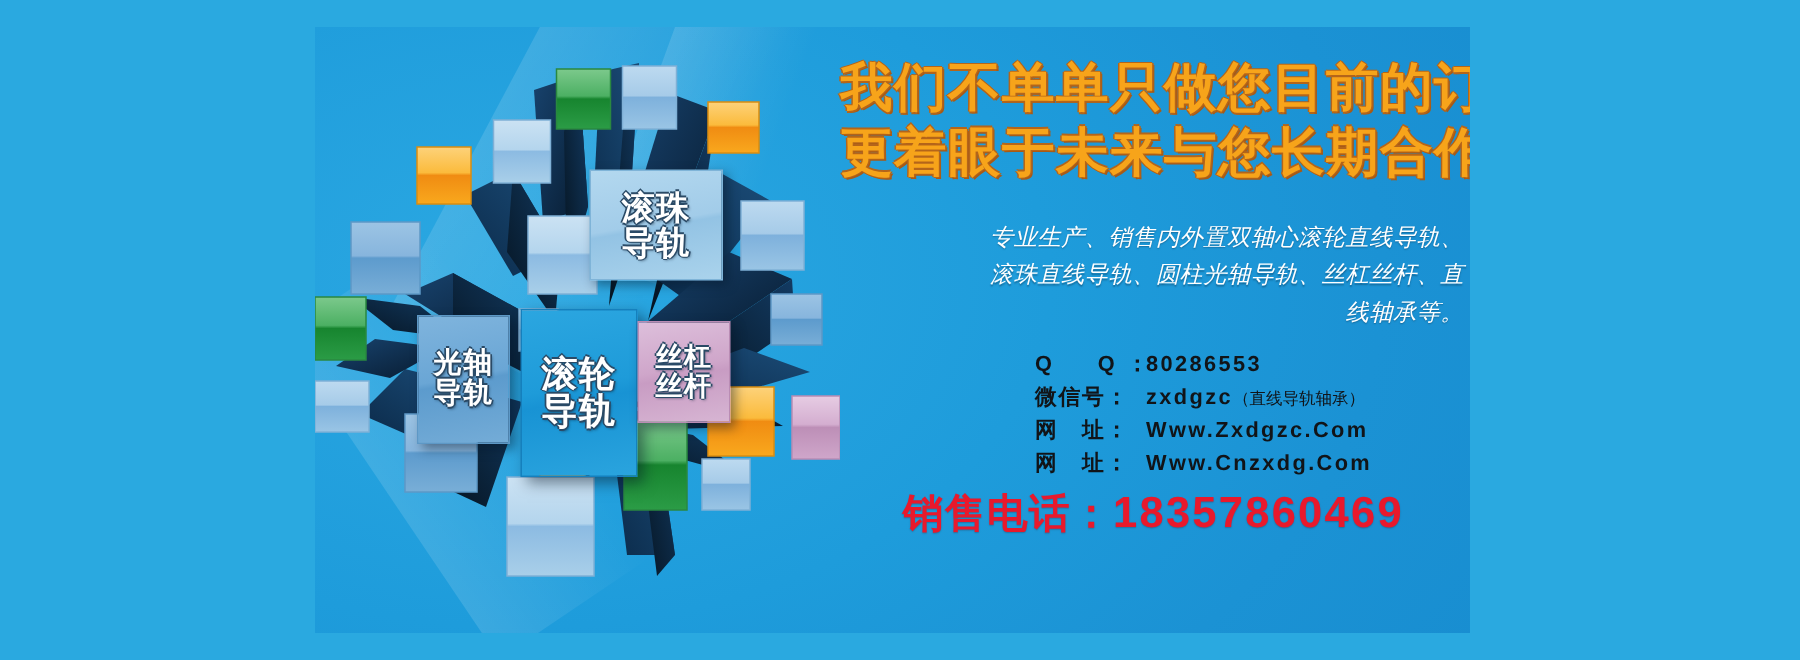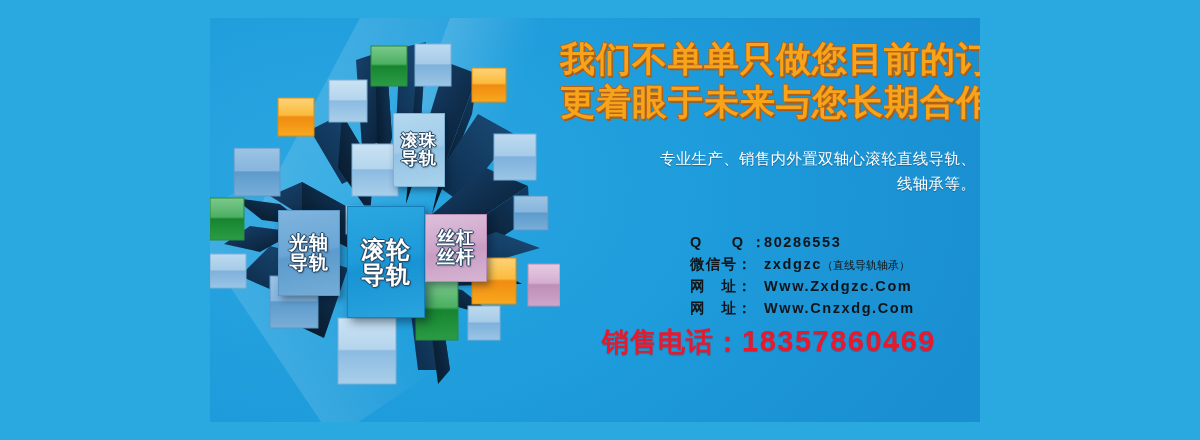--- a/index.html
+++ b/index.html
@@ -69,22 +69,22 @@
     text-shadow:
       -1.2px 0 0 #2a4a66, 1.2px 0 0 #2a4a66,
       0 -1.2px 0 #2a4a66, 0 1.2px 0 #2a4a66,
       1px 1px 2px rgba(10,30,50,.65);
   }
   .plabel span { display: block; white-space: nowrap; }
 
   
   #label-gunzhu {
     left: 183px; top: 95px;
-    width: 52px; height: 74px;
-    font-size: 17px;
+    width: 89px; height: 74px;
+    font-size: 22px;
     background: linear-gradient(170deg, #b3d8ef 0%, #a2cce9 48%, #93c3e4 52%, #aad3ec 100%);
     border: 1px solid #7fb4d8;
     box-shadow: 3px 3px 7px rgba(4,22,40,.45);
   }
   
   #label-guangzhou {
     left: 68px; top: 192px;
     width: 62px; height: 86px;
     font-size: 19px;
     background: linear-gradient(170deg, #7fb4dd 0%, #6aa6d5 48%, #5c9bcd 52%, #74acd7 100%);
@@ -143,21 +143,21 @@
     left: 14px;
     top: 128px;
     width: 412px;
     text-align: right;
     color: #ffffff;
     font-size: 15.5px;
     line-height: 1.62;
     letter-spacing: .3px;
     text-shadow: 0 1px 1px rgba(8,40,66,.4);
   }
-  #subtitle .sub-line { display: block; }
+  #subtitle .sub-line { display: block; font-style: italic; }
 
   #contact {
     position: absolute;
     left: 140px;
     top: 215px;
     width: 290px;
     color: #111418;
   }
   .crow {
     display: flex;
@@ -352,20 +352,21 @@
 
     <div id="copy">
 
       <div id="headline">
         <span class="hl-line">我们不单单只做您目前的订单</span>
         <span class="hl-line">更着眼于未来与您长期合作</span>
       </div>
 
       <div id="subtitle">
         <span class="sub-line">专业生产、销售内外置双轴心滚轮直线导轨、</span>
+        <span class="sub-line">滚珠直线导轨、圆柱光轴导轨、丝杠丝杆、直</span>
         <span class="sub-line">线轴承等。</span>
       </div>
 
       <div id="contact">
 
         <div class="crow">
           <span class="ckey spaced"><span>Q　Q</span><span>：</span></span>
           <span class="cval">80286553</span>
         </div>
 

